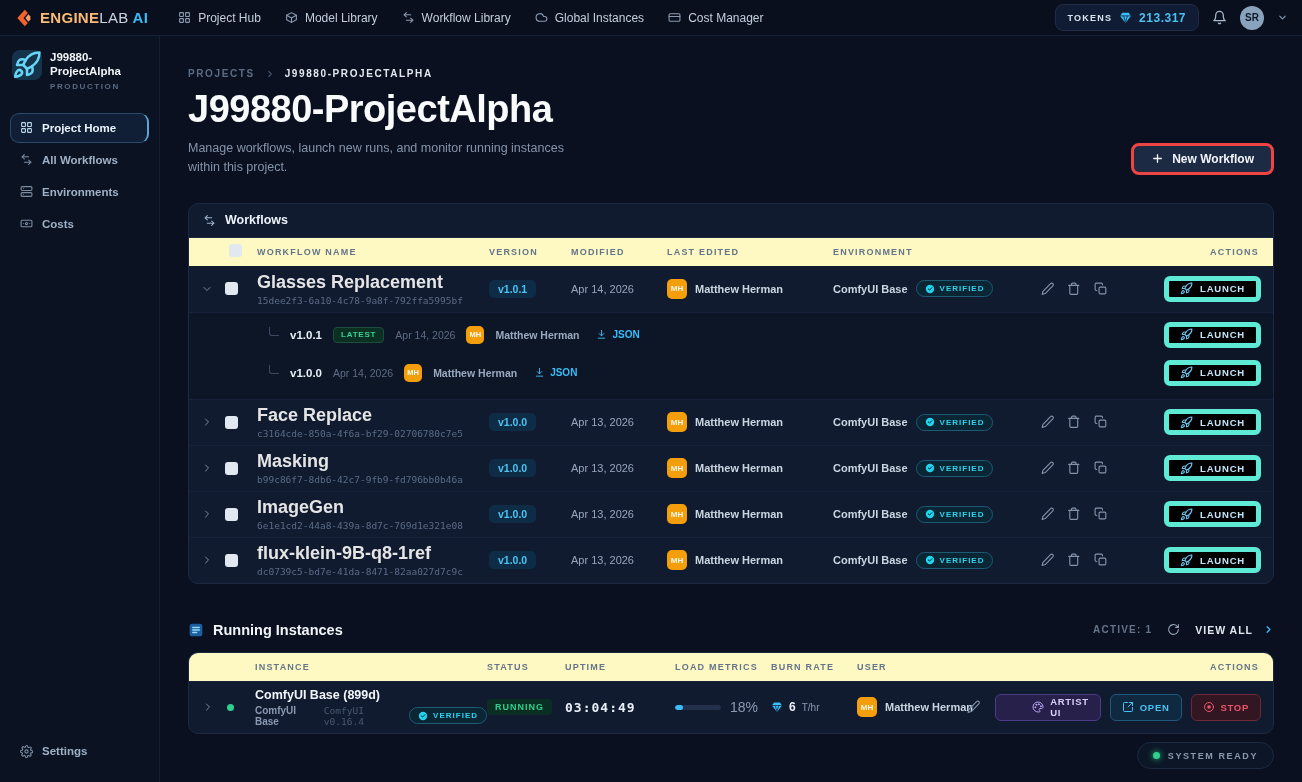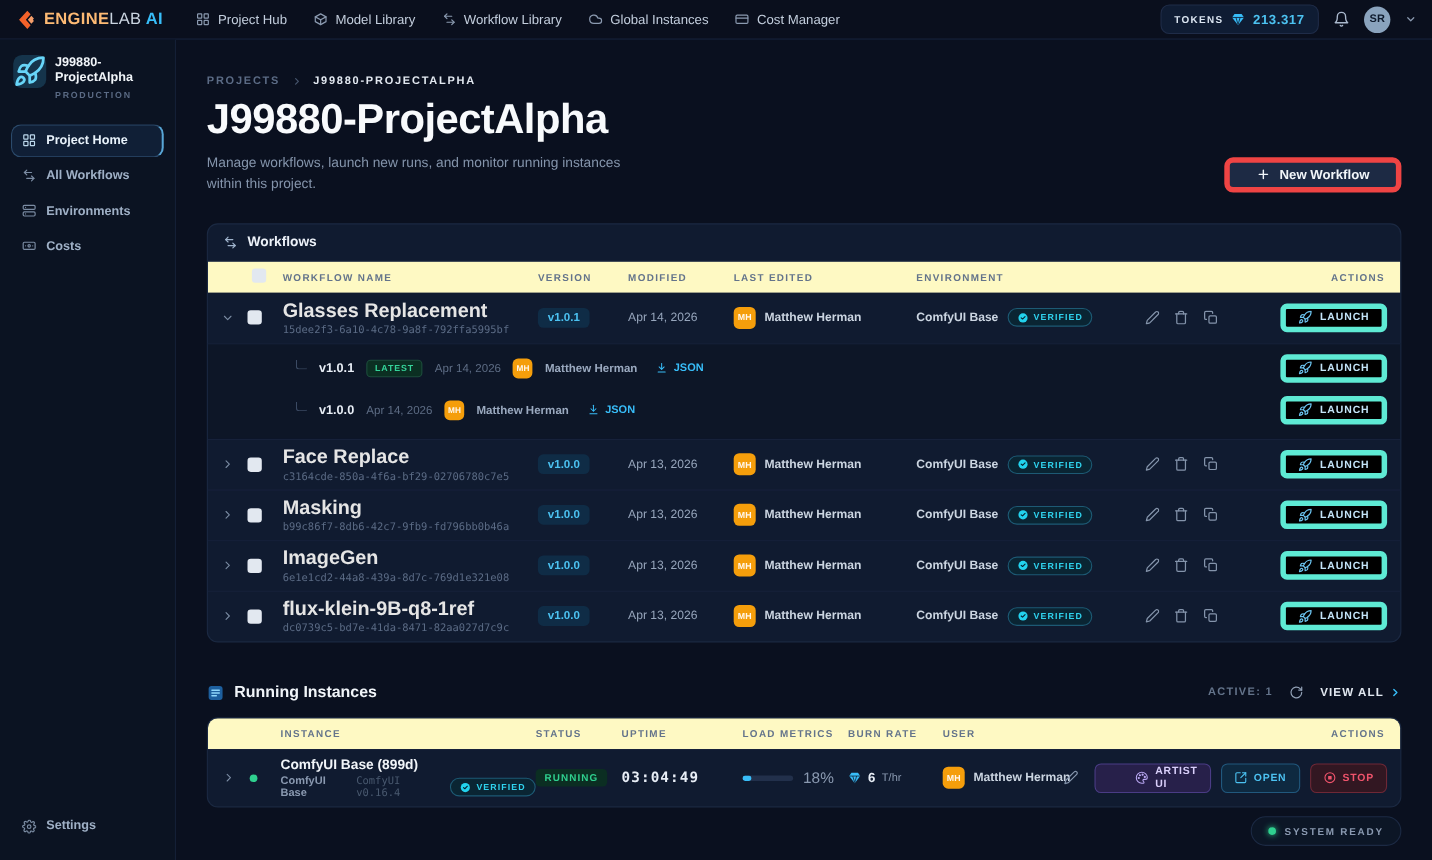--- a/index.html
+++ b/index.html
@@ -79,22 +79,22 @@
   
   .main { position:relative; flex:1; padding:0 28px; overflow:hidden; }
   .breadcrumb { display:flex; align-items:center; gap:10px; padding-top:32px; font-size:10px; font-weight:700; letter-spacing:1.6px; }
   .breadcrumb .root { color:#5b6b85; }
   .breadcrumb .sep { color:#47566e; font-size:10px; }
   .breadcrumb .cur { color:#e2e8f0; }
   .head-flex { display:flex; justify-content:space-between; }
   .page-title { font-size:38px; font-weight:700; letter-spacing:-.5px; color:#f8fafc; margin:9px 0 8px; }
   .page-sub { font-size:12.5px; color:#8494ab; max-width:400px; line-height:1.5; }
   .btn-new {
-    align-self:flex-end; display:flex; align-items:center; gap:8px; height:32px; padding:0 24px;
-    background:#1d2a44; border:5px solid #ef4444; border-radius:8px; color:#f1f5f9;
+    align-self:flex-end; display:flex; align-items:center; gap:8px; height:32px; padding:0 17px;
+    background:#1d2a44; border:3px solid #ef4444; border-radius:8px; color:#f1f5f9;
     font-size:12px; font-weight:700; cursor:pointer; white-space:nowrap; margin-bottom:2px;
   }
   .btn-new .ic { font-size:13px; }
 
   
   .card { margin-top:26px; background:#101b30; border:1px solid #1b2942; border-radius:10px; overflow:hidden; }
   .card-head { height:34px; display:flex; align-items:center; gap:9px; padding:0 14px; border-bottom:1px solid #1b2942; }
   .card-head .ic { font-size:13px; color:#9fb3cc; }
   .card-head .t { font-size:12.5px; font-weight:700; color:#edf2f9; }
   .wf-grid { display:grid; grid-template-columns:68px minmax(0,1fr) 82px 96px 166px 215px 225px; align-items:center; }
@@ -140,21 +140,21 @@
   .jsonlink .ic { font-size:11px; }
 
   
   .sec-row { margin-top:38px; display:flex; align-items:center; justify-content:space-between; }
   .sec-left { display:flex; align-items:center; gap:9px; }
   .sec-icon { font-size:16px; }
   .sec-title { font-size:14.5px; font-weight:700; color:#f1f5f9; }
   .sec-right { display:flex; align-items:center; gap:15px; }
   .active-lbl { font-size:10px; font-weight:700; letter-spacing:1.2px; color:#64748b; }
   .refresh { font-size:13px; color:#94a3b8; cursor:pointer; }
-  .viewall { display:flex; align-items:center; gap:5px; cursor:pointer; }
+  .viewall { display:flex; align-items:center; gap:10px; cursor:pointer; }
   .viewall .vl { font-size:10.5px; font-weight:700; letter-spacing:1px; color:#e2e8f0; }
   .viewall .ic { font-size:11px; color:#38bdf8; }
   .inst-card { margin-top:14px; }
   .irow { height:52px; border-top:1px solid #16213a; }
   .ic1 { display:flex; align-items:center; gap:13px; padding-left:13px; }
   .dot { width:7px; height:7px; border-radius:50%; background:#2fd08f; flex:none; }
   .iname { font-size:12.5px; font-weight:700; color:#f1f5f9; }
   .isub { display:flex; align-items:center; gap:7px; margin-top:3px; }
   .ienv { font-size:10px; font-weight:600; color:#8a99b0; }
   .irt { font-size:9.5px; color:#49596f; }

